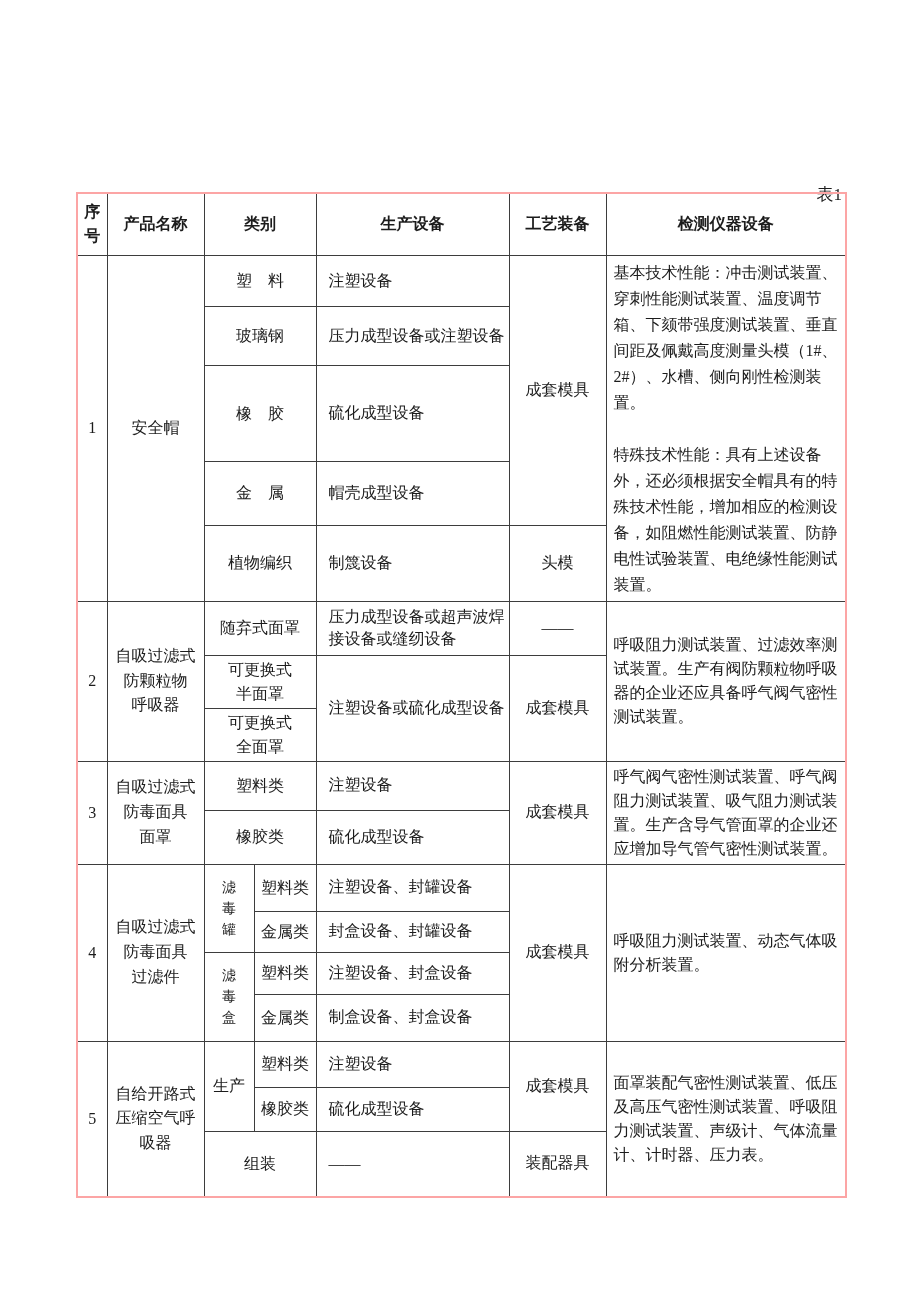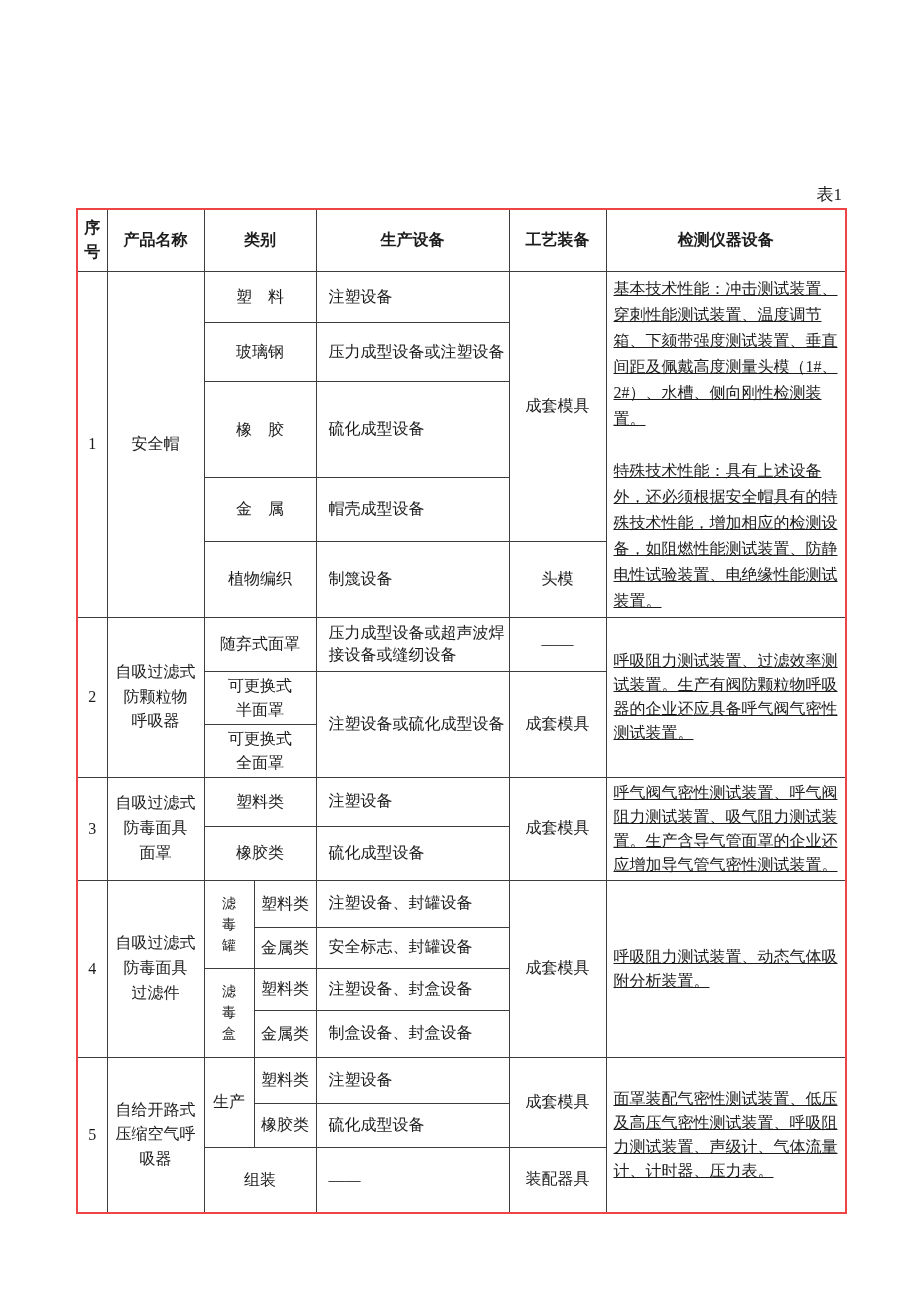--- a/index.html
+++ b/index.html
@@ -14,37 +14,37 @@
   .title-line1{top:98px;}
   .title-line2{top:147px;}
   .ovl-a{margin-left:-15px;}
   .ovl-b{margin-left:-5px;}
   .ovl-c{margin-left:-19px;}
   .table-label{
     position:absolute;top:183px;left:76px;width:766px;text-align:right;
     font-size:17px;
   }
   table.main{
-    position:absolute;top:208px;left:76px;width:769px;
+    position:absolute;top:192px;left:76px;width:769px;
     border-collapse:collapse;table-layout:fixed;
-    border:2px solid #ef4444;
+    border:2px solid #fca5a5;
     font-size:16px;
   }
   td{
     border:1px solid #3d3d3d;text-align:center;vertical-align:middle;
     padding:1px 2px;overflow:hidden;
   }
   tr.hdr td{font-weight:bold;}
   td.seqhdr{padding:0;line-height:1.5;}
   td.prodname{white-space:pre-line;line-height:1.55;}
   td.cat{white-space:pre-line;line-height:1.5;}
   td.prodcell{text-align:left;padding:2px 4px 2px 12px;line-height:1.4;}
   td.testcell{
     text-align:left;vertical-align:middle;
-    padding:3px 5px 3px 7px;line-height:24px;font-size:16px;text-decoration:underline;
+    padding:3px 5px 3px 7px;line-height:24px;font-size:16px;
   }
   td.testcell.top{vertical-align:top;line-height:26px;padding-top:4px;}
   td.testcell p{margin:0;}
   td.testcell p.gap{margin-bottom:26px;}
   .vert{
     width:17px;margin:8px auto;word-break:break-all;
     line-height:1.5;font-size:14px;letter-spacing:0;
   }
 </style>
 </head>
@@ -150,21 +150,21 @@
         <td rowspan="2">
             <div class="vert">滤毒罐</div>
           </td>
         <td class="cat">塑料类</td>
         <td class="prodcell">注塑设备、封罐设备</td>
         <td rowspan="4">成套模具</td>
         <td rowspan="4" class="testcell">呼吸阻力测试装置、动态气体吸附分析装置。</td>
       </tr>
       <tr style="height:41px">
         <td class="cat">金属类</td>
-        <td class="prodcell">安全标志、封罐设备</td>
+        <td class="prodcell">封盒设备、封罐设备</td>
       </tr>
       <tr style="height:42px">
         <td rowspan="2">
             <div class="vert">滤毒盒</div>
           </td>
         <td class="cat">塑料类</td>
         <td class="prodcell">注塑设备、封盒设备</td>
       </tr>
       <tr style="height:47px">
         <td class="cat">金属类</td>

